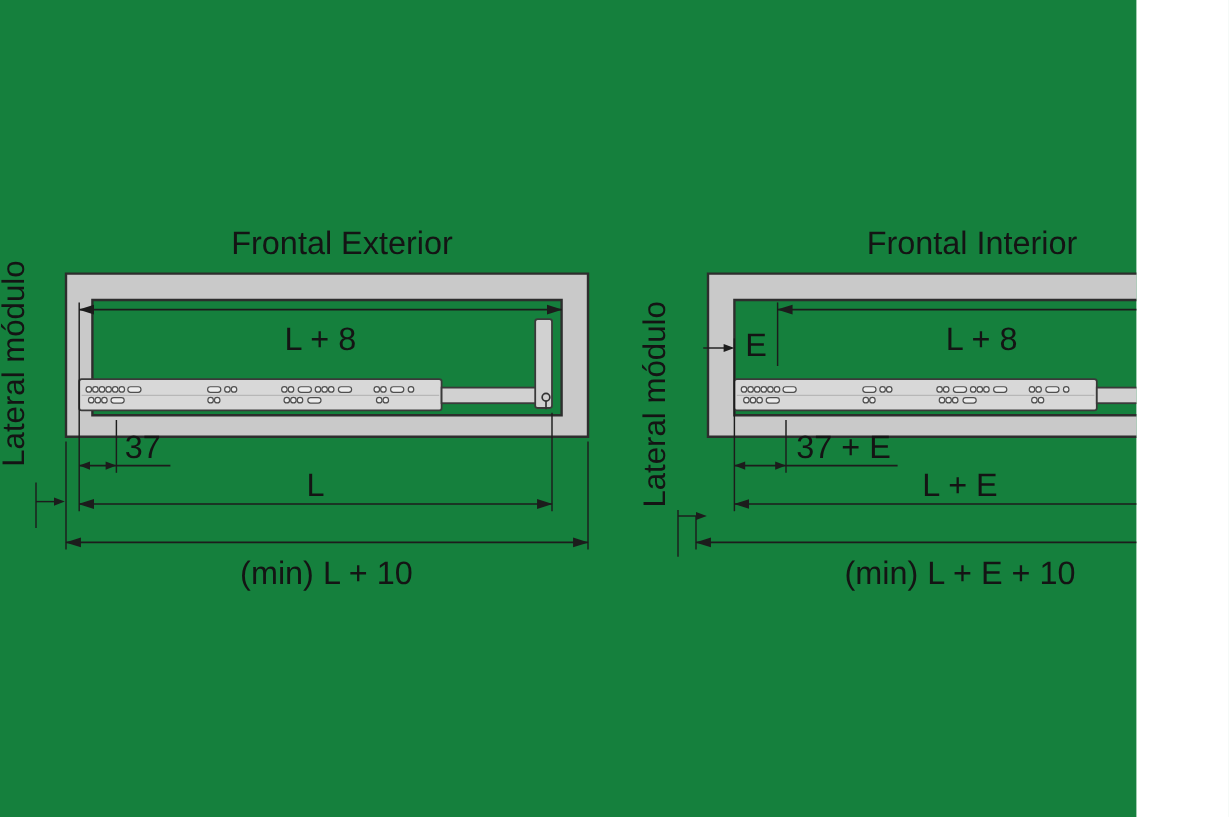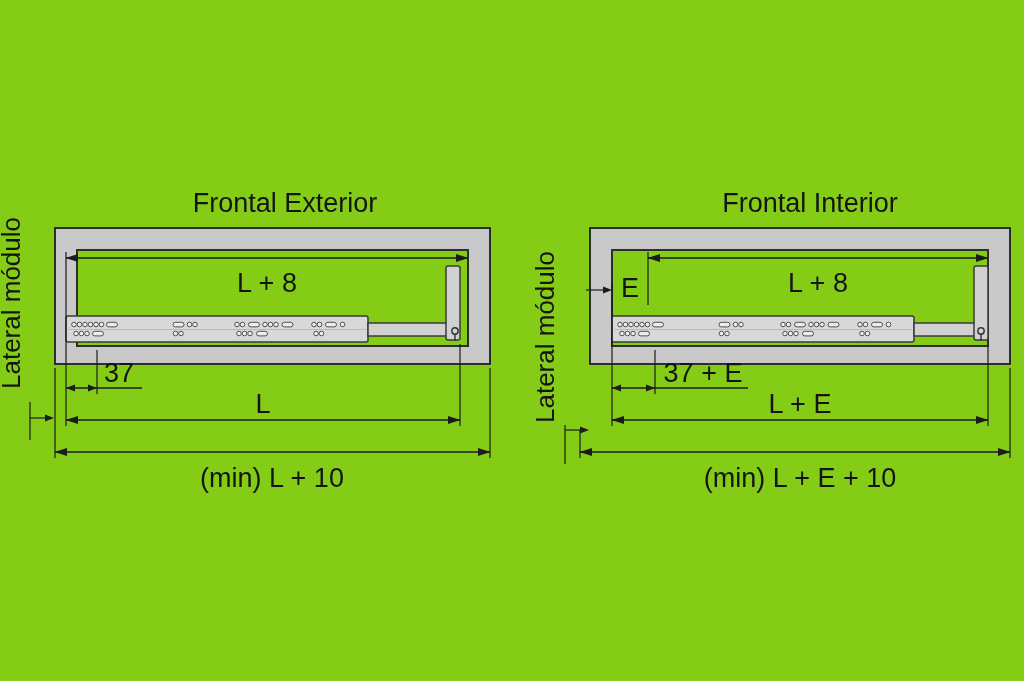--- a/index.html
+++ b/index.html
@@ -1,16 +1,16 @@
 <!DOCTYPE html>
 <html><head>
 <meta charset="utf-8">
 <style>
   html,body{margin:0;padding:0;background:#ffffff;}
-  .canvas{width:1024px;height:681px;position:relative;background:#84cc16;overflow:hidden;}
+  .canvas{width:947px;height:681px;position:relative;background:#15803d;overflow:hidden;}
   svg{display:block;}
   text{font-family:"Liberation Sans", sans-serif;fill:#141414;}
   .t-title{font-size:27px;}
   .t-dim{font-size:27px;}
   .t-side{font-size:26px;}
   .dl{stroke:#1c1c1c;stroke-width:1.4;fill:none;}
   .xl{stroke:#1c1c1c;stroke-width:1.2;fill:none;}
   .frame{stroke:#2d2d2d;stroke-width:2;}
   .rail{stroke:#3a3a3a;stroke-width:1.5;}
   .ahp{fill:#1c1c1c;stroke:none;}

